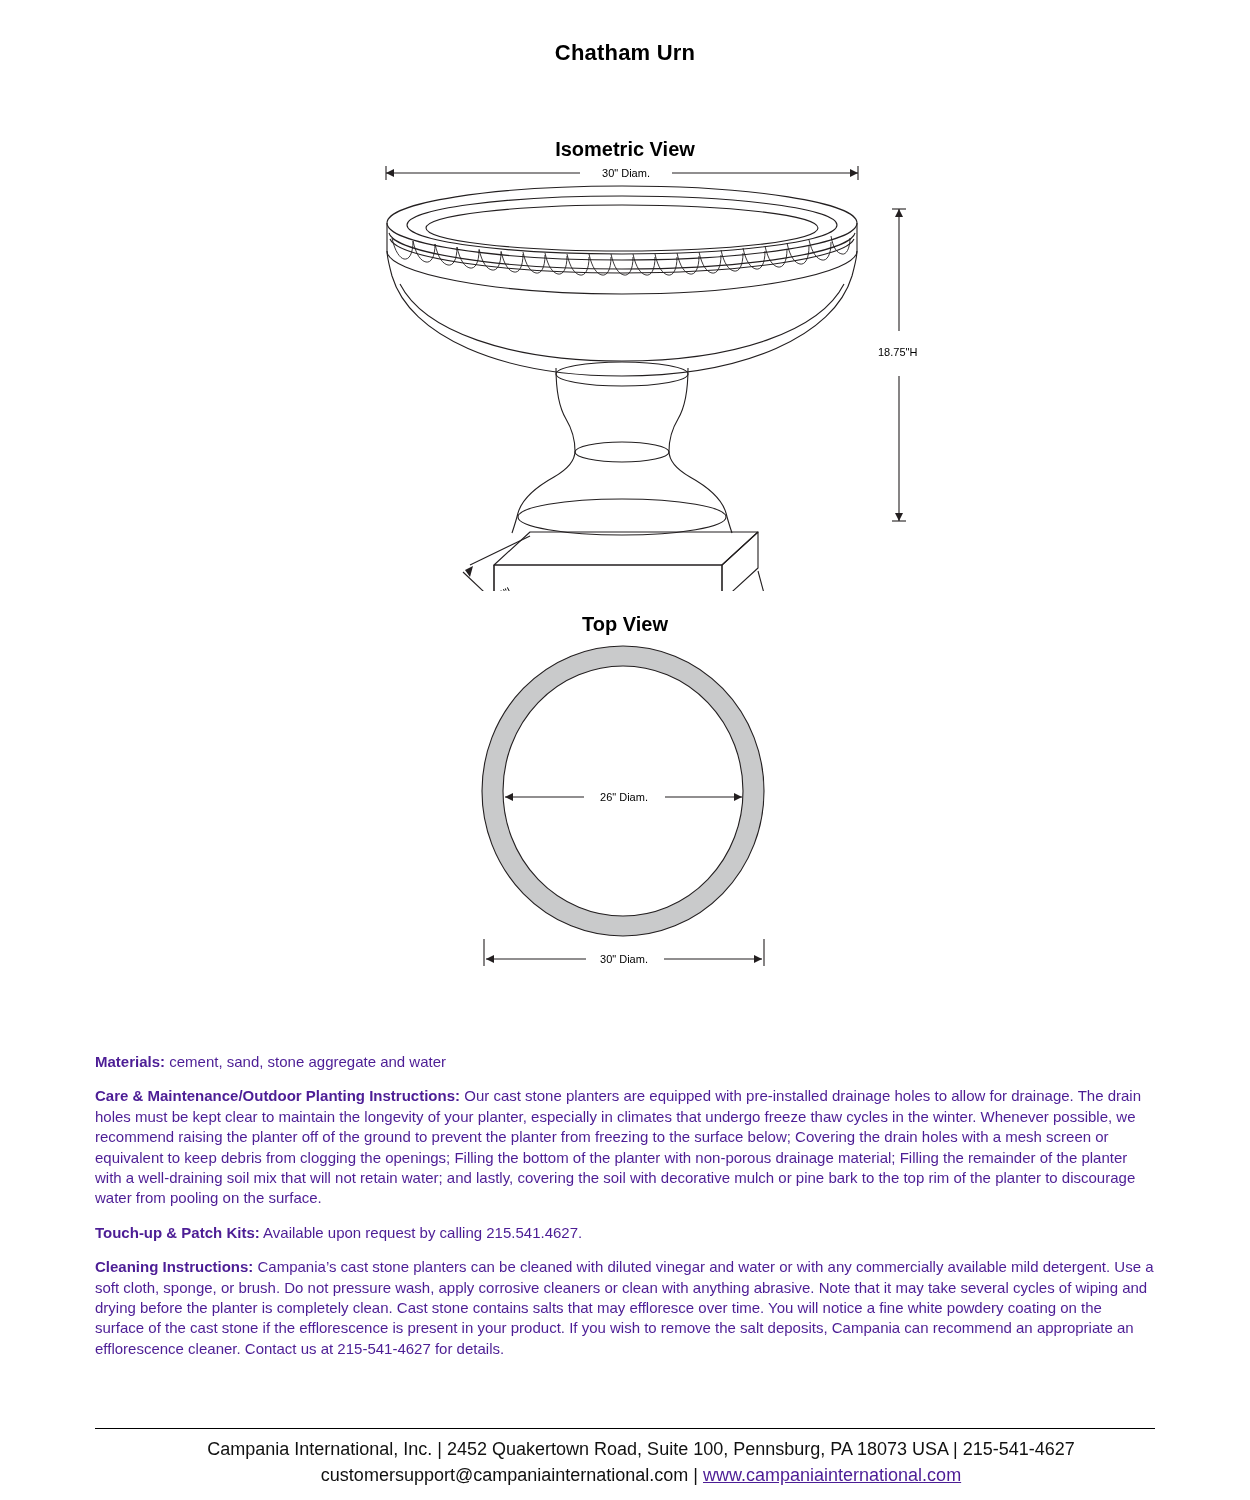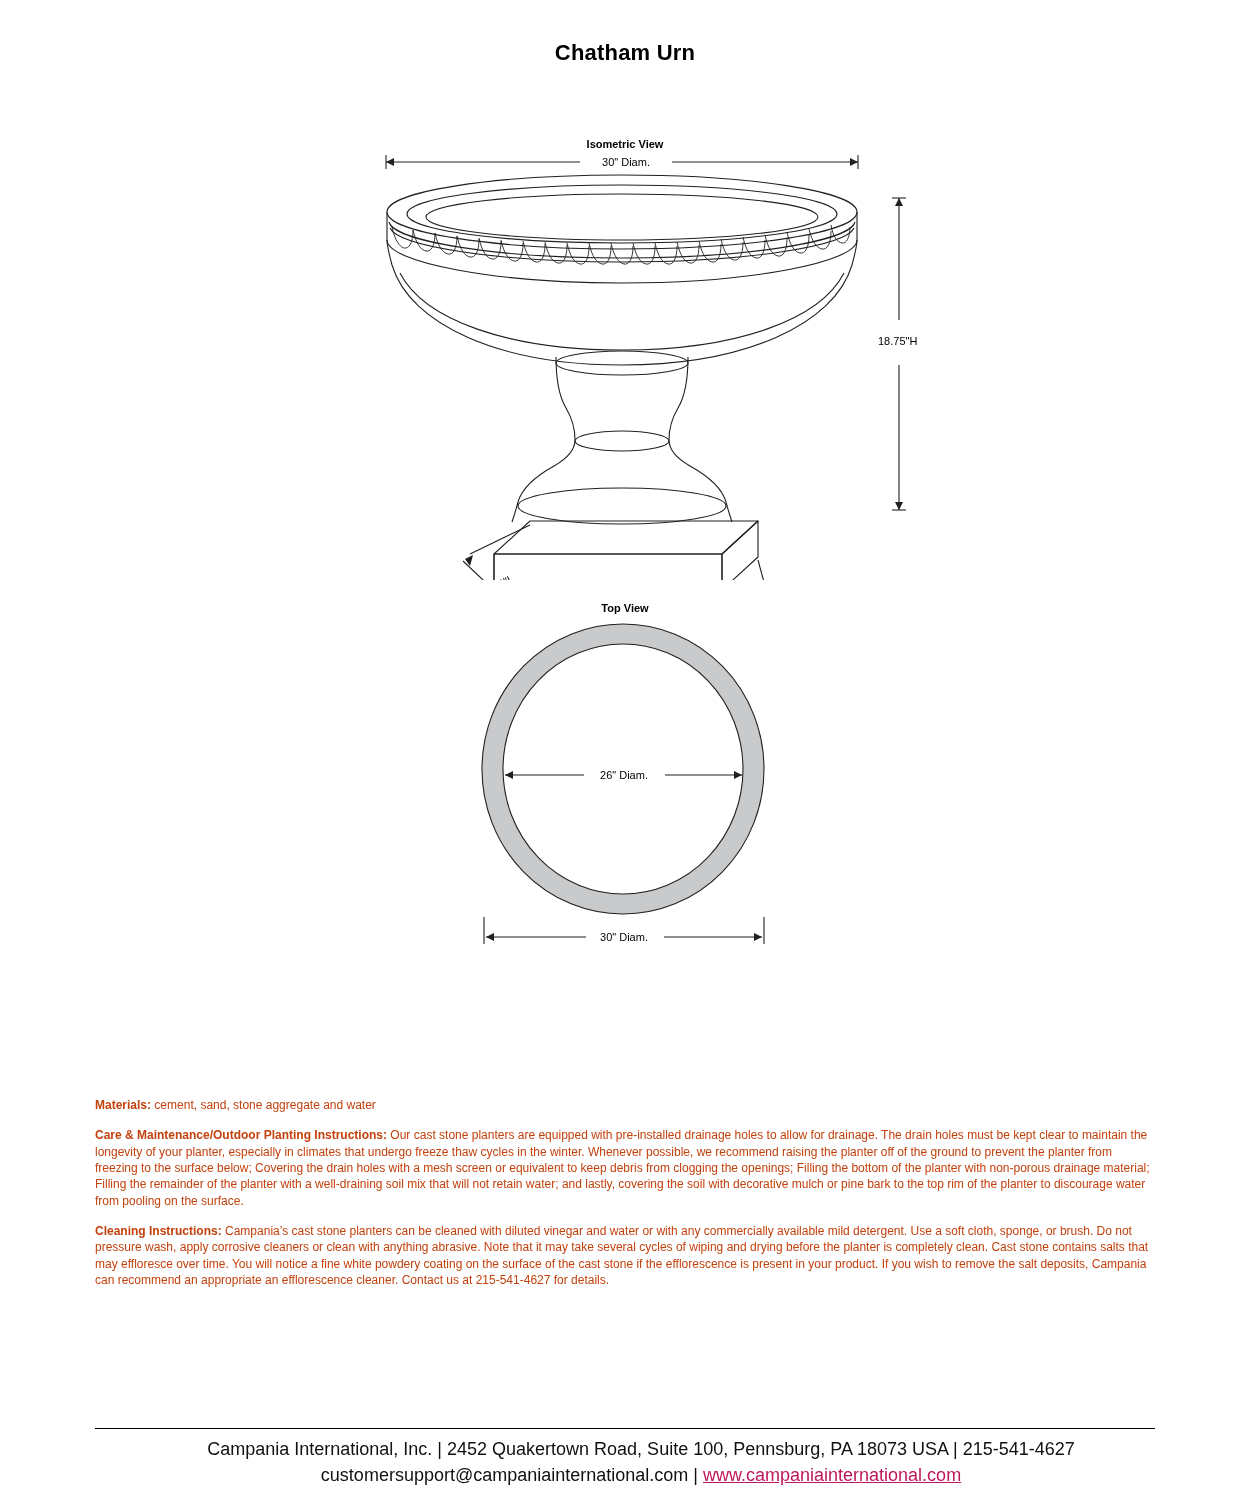--- a/index.html
+++ b/index.html
@@ -22,41 +22,40 @@
   }
   .title {
     text-align: center;
     font-size: 22px;
     font-weight: bold;
     letter-spacing: 0.2px;
     margin-top: 40px;
   }
   .section-heading {
     text-align: center;
-    font-size: 11px;
+    font-size: 20px;
     font-weight: bold;
   }
   #iso-heading { margin-top: 72px; }
   #top-heading { margin-top: 18px; text-align: center; }
 
   .drawing-wrap {
     position: relative;
     width: 1250px;
   }
 
   
   .text-block {
     position: absolute;
     left: 95px;
     top: 1012px;
     width: 1060px;
-    font-size: 12px;
+    font-size: 15px;
     line-height: 1.36;
-    color: #c2410c;
-    margin-top: 45px;
+    color: #4c1d95;
   }
   .text-block p {
     margin: 0 0 14px 0;
     text-align: left;
   }
   .text-block .lead {
     font-weight: bold;
   }
 
   
@@ -72,21 +71,21 @@
   }
   .footer-rule {
     position: absolute;
     left: 95px;
     top: 1388px;
     width: 1060px;
     height: 1px;
     background: #000;
   }
   .footer a {
-    color: #be185d;
+    color: #4c1d95;
   }
   .dim-label {
     font-size: 11px;
     fill: #000;
     font-family: "Liberation Sans", sans-serif;
   }
 </style>
 </head>
 <body>
 
@@ -233,20 +232,21 @@
       <text class="dim-label" x="624" y="165" text-anchor="middle">26" Diam.</text>
       <text class="dim-label" x="624" y="327" text-anchor="middle">30" Diam.</text>
     </svg>
   </div>
 
   <div class="text-block">
     <p><span class="lead">Materials:</span><span> cement, sand, stone aggregate and water</span></p>
 
     <p><span class="lead">Care &amp; Maintenance/Outdoor Planting Instructions:</span><span> Our cast stone planters are equipped with pre-installed drainage holes to allow for drainage. The drain holes must be kept clear to maintain the longevity of your planter, especially in climates that undergo freeze thaw cycles in the winter.  Whenever possible, we recommend raising the planter off of the ground to prevent the planter from freezing to the surface below; Covering the drain holes with a mesh screen or equivalent to keep debris from clogging the openings; Filling the bottom of the planter with non-porous drainage material; Filling the remainder of the planter with a well-draining soil mix that will not retain water; and lastly, covering the soil with decorative mulch or pine bark to the top rim of the planter to discourage water from pooling on the surface.</span></p>
 
+    <p><span class="lead">Touch-up &amp; Patch Kits:</span><span> Available upon request by calling 215.541.4627.</span></p>
 
     <p><span class="lead">Cleaning Instructions:</span><span> Campania’s cast stone planters can be cleaned with diluted vinegar and water or with any commercially available mild detergent. Use a soft cloth, sponge, or brush. Do not pressure wash, apply corrosive cleaners or clean with anything abrasive. Note that it may take several cycles of wiping and drying before the planter is completely clean. Cast stone contains salts that may effloresce over time. You will notice a fine white powdery coating on the surface of the cast stone if the efflorescence is present in your product. If you wish to remove the salt deposits, Campania can recommend an appropriate an efflorescence cleaner. Contact us at 215-541-4627 for details.</span></p>
   </div>
 
   <div class="footer-rule"></div>
   <div class="footer">
     <div>Campania International, Inc. | 2452 Quakertown Road, Suite 100, Pennsburg, PA 18073 USA | 215-541-4627</div>
     <div>
       <span>customersupport@campaniainternational.com</span><span> | </span><a href="#">www.campaniainternational.com</a>
     </div>

